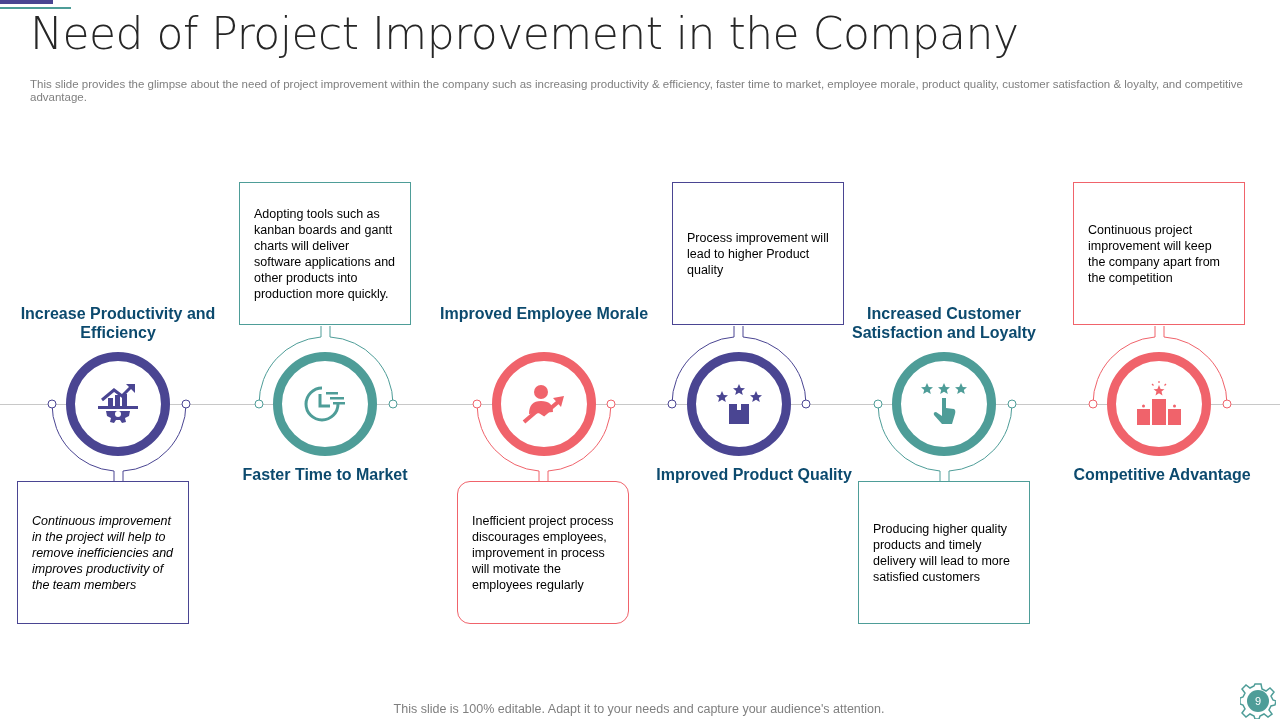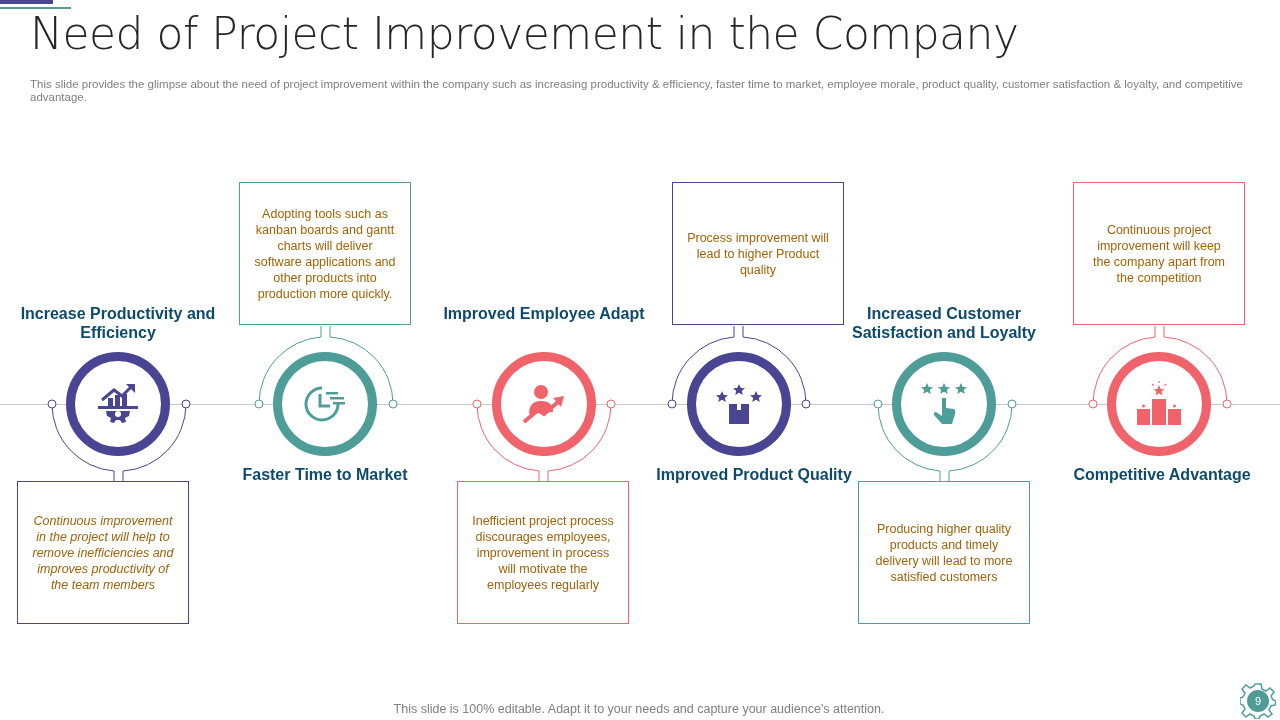--- a/index.html
+++ b/index.html
@@ -2,21 +2,21 @@
 <html><head>
 <meta charset="utf-8">
 <style>
   html, body { margin:0; padding:0; }
   body { width:1280px; height:720px; position:relative; overflow:hidden; background:#ffffff; font-family:"Liberation Sans", sans-serif; }
   .topbar1 { position:absolute; left:0; top:0; width:53px; height:4px; background:#4a4592; }
   .topbar2 { position:absolute; left:0; top:7px; width:71px; height:2px; background:#4e9d98; }
   .title { position:absolute; left:30px; top:8px; font-size:44px; color:#262626; font-family:"DejaVu Sans", sans-serif; font-weight:300; letter-spacing:-0.5px; white-space:nowrap; }
   .subtitle { position:absolute; left:30px; top:78px; width:1220px; font-size:11.5px; line-height:13px; color:#7f7f7f; }
   .baseline { position:absolute; left:0; top:404px; width:1280px; height:1px; background:#c8c8c8; }
-  .box { position:absolute; width:172px; height:143px; border:1px solid; box-sizing:border-box; display:flex; align-items:center; justify-content:center; text-align:center; font-size:12.5px; line-height:16px; color:#a16207; padding:0 14px; background:#fff; }
+  .box { position:absolute; width:172px; height:143px; border:1px solid; box-sizing:border-box; display:flex; align-items:center; justify-content:center; font-size:12.5px; line-height:16px; color:#000000; padding:0 14px; background:#fff; }
   .heading { position:absolute; width:220px; text-align:center; font-size:16px; font-weight:bold; line-height:19px; color:#0c4a6e; }
   .ring { position:absolute; width:104px; height:104px; border-radius:50%; box-sizing:border-box; border:9px solid; background:#fff; display:flex; align-items:center; justify-content:center; }
   svg.arc { position:absolute; overflow:visible; }
   .footer { position:absolute; left:0; top:702px; width:1278px; text-align:center; font-size:12.5px; color:#7f7f7f; }
   .pagenum { position:absolute; left:1240px; top:683px; width:36px; height:36px; }
   .pagenum span { position:absolute; left:0; top:0; width:36px; height:36px; line-height:36px; text-align:center; color:#fff; font-size:11px; }
 </style>
 </head>
 <body>
 
@@ -62,35 +62,35 @@
       <path d="M20,12 L20,24 L30,24" fill="none" stroke="#4e9d98" stroke-width="3"></path>
       <rect x="26" y="10" width="12" height="2.5" fill="#4e9d98"></rect>
       <rect x="30" y="15" width="14" height="2.5" fill="#4e9d98"></rect>
       <rect x="33" y="20" width="12" height="2.5" fill="#4e9d98"></rect>
     </svg>
   </div>
   <div class="heading" style="left:215px;top:465px;">Faster Time to Market</div>
 </div>
 
 <div>
-  <div class="heading" style="left:434px;top:304px;width:220px;">Improved Employee Adapt</div>
+  <div class="heading" style="left:434px;top:304px;width:220px;">Improved Employee Morale</div>
   <svg class="arc" style="left:0;top:0;" width="1280" height="720">
     <path d="M477,404 A67,67 0 0 0 539,471 L539,482 M611,404 A67,67 0 0 1 548,471 L548,482" fill="none" stroke="#f0636b" stroke-width="1"></path>
     <circle cx="477" cy="404" r="4" fill="#fff" stroke="#f0636b"></circle>
     <circle cx="611" cy="404" r="4" fill="#fff" stroke="#f0636b"></circle>
   </svg>
   <div class="ring" style="left:492px;top:352px;border-color:#f0636b;">
     <svg width="48" height="44" viewBox="0 0 48 44">
       <circle cx="21" cy="10" r="7" fill="#f0636b"></circle>
       <path d="M9,32 Q9,19 21,19 Q33,19 33,30 Z" fill="#f0636b"></path>
       <path d="M4,40 L18,28 L24,32 L38,20" fill="none" stroke="#f0636b" stroke-width="4"></path>
       <path d="M33,16 L44,14 L41,25 Z" fill="#f0636b"></path>
     </svg>
   </div>
-  <div class="box" style="left:457px;top:481px;border-color:#f0636b;">Inefficient project process discourages employees, improvement in process will motivate the employees regularly</div>
+  <div class="box" style="left:457px;top:481px;border-color:#f0636b;border-radius:13px;">Inefficient project process discourages employees, improvement in process will motivate the employees regularly</div>
 </div>
 
 <div>
   <div class="box" style="left:672px;top:182px;border-color:#4a4592;">Process improvement will lead to higher Product quality</div>
   <svg class="arc" style="left:0;top:0;" width="1280" height="720">
     <path d="M672,404 A67,67 0 0 1 734,337 L734,326 M806,404 A67,67 0 0 0 743,337 L743,326" fill="none" stroke="#4a4592" stroke-width="1"></path>
     <circle cx="672" cy="404" r="4" fill="#fff" stroke="#4a4592"></circle>
     <circle cx="806" cy="404" r="4" fill="#fff" stroke="#4a4592"></circle>
   </svg>
   <div class="ring" style="left:687px;top:352px;border-color:#4a4592;">

